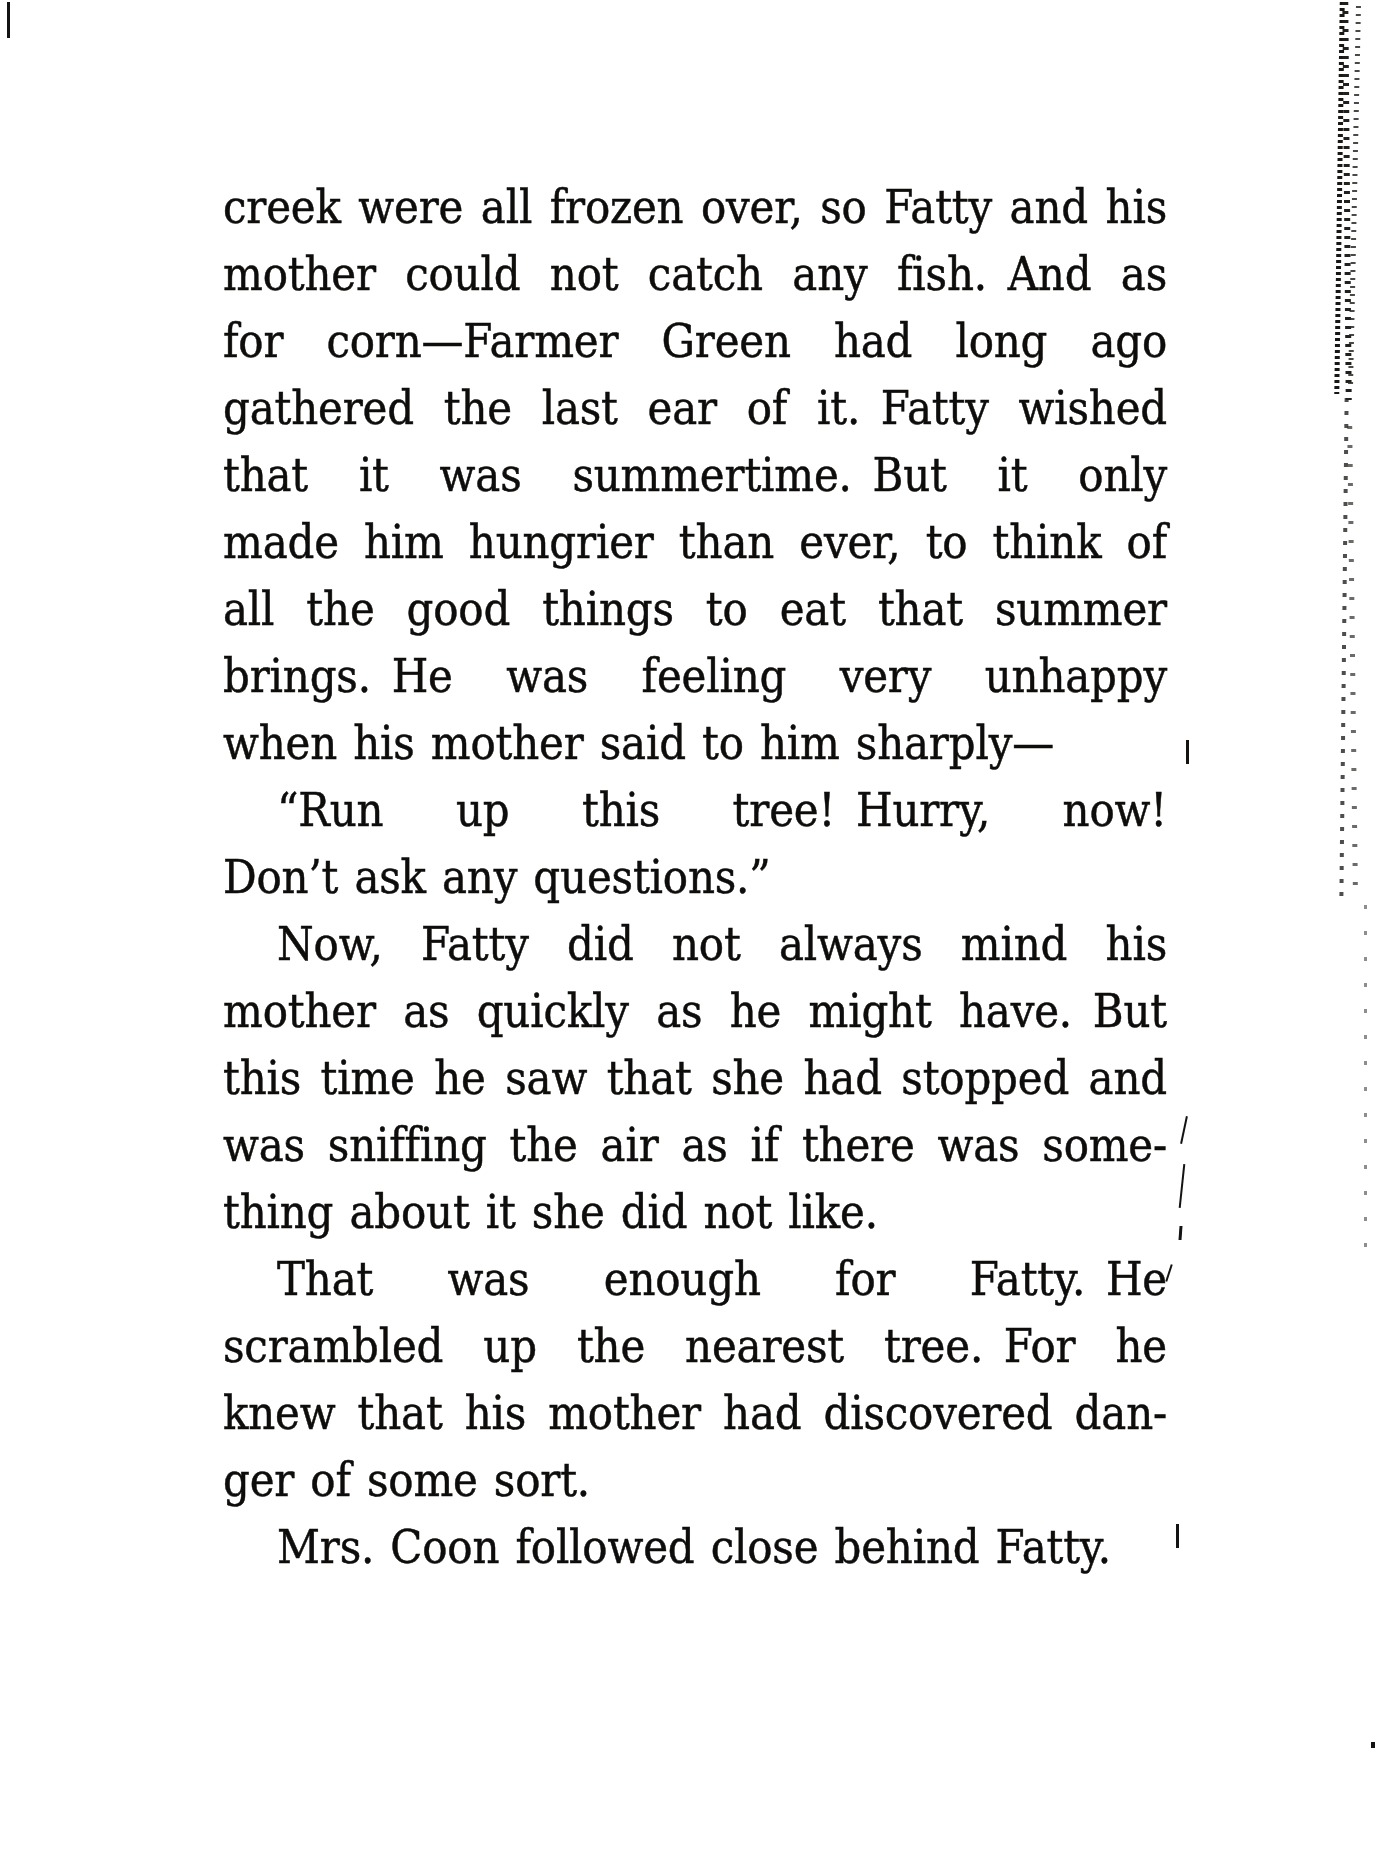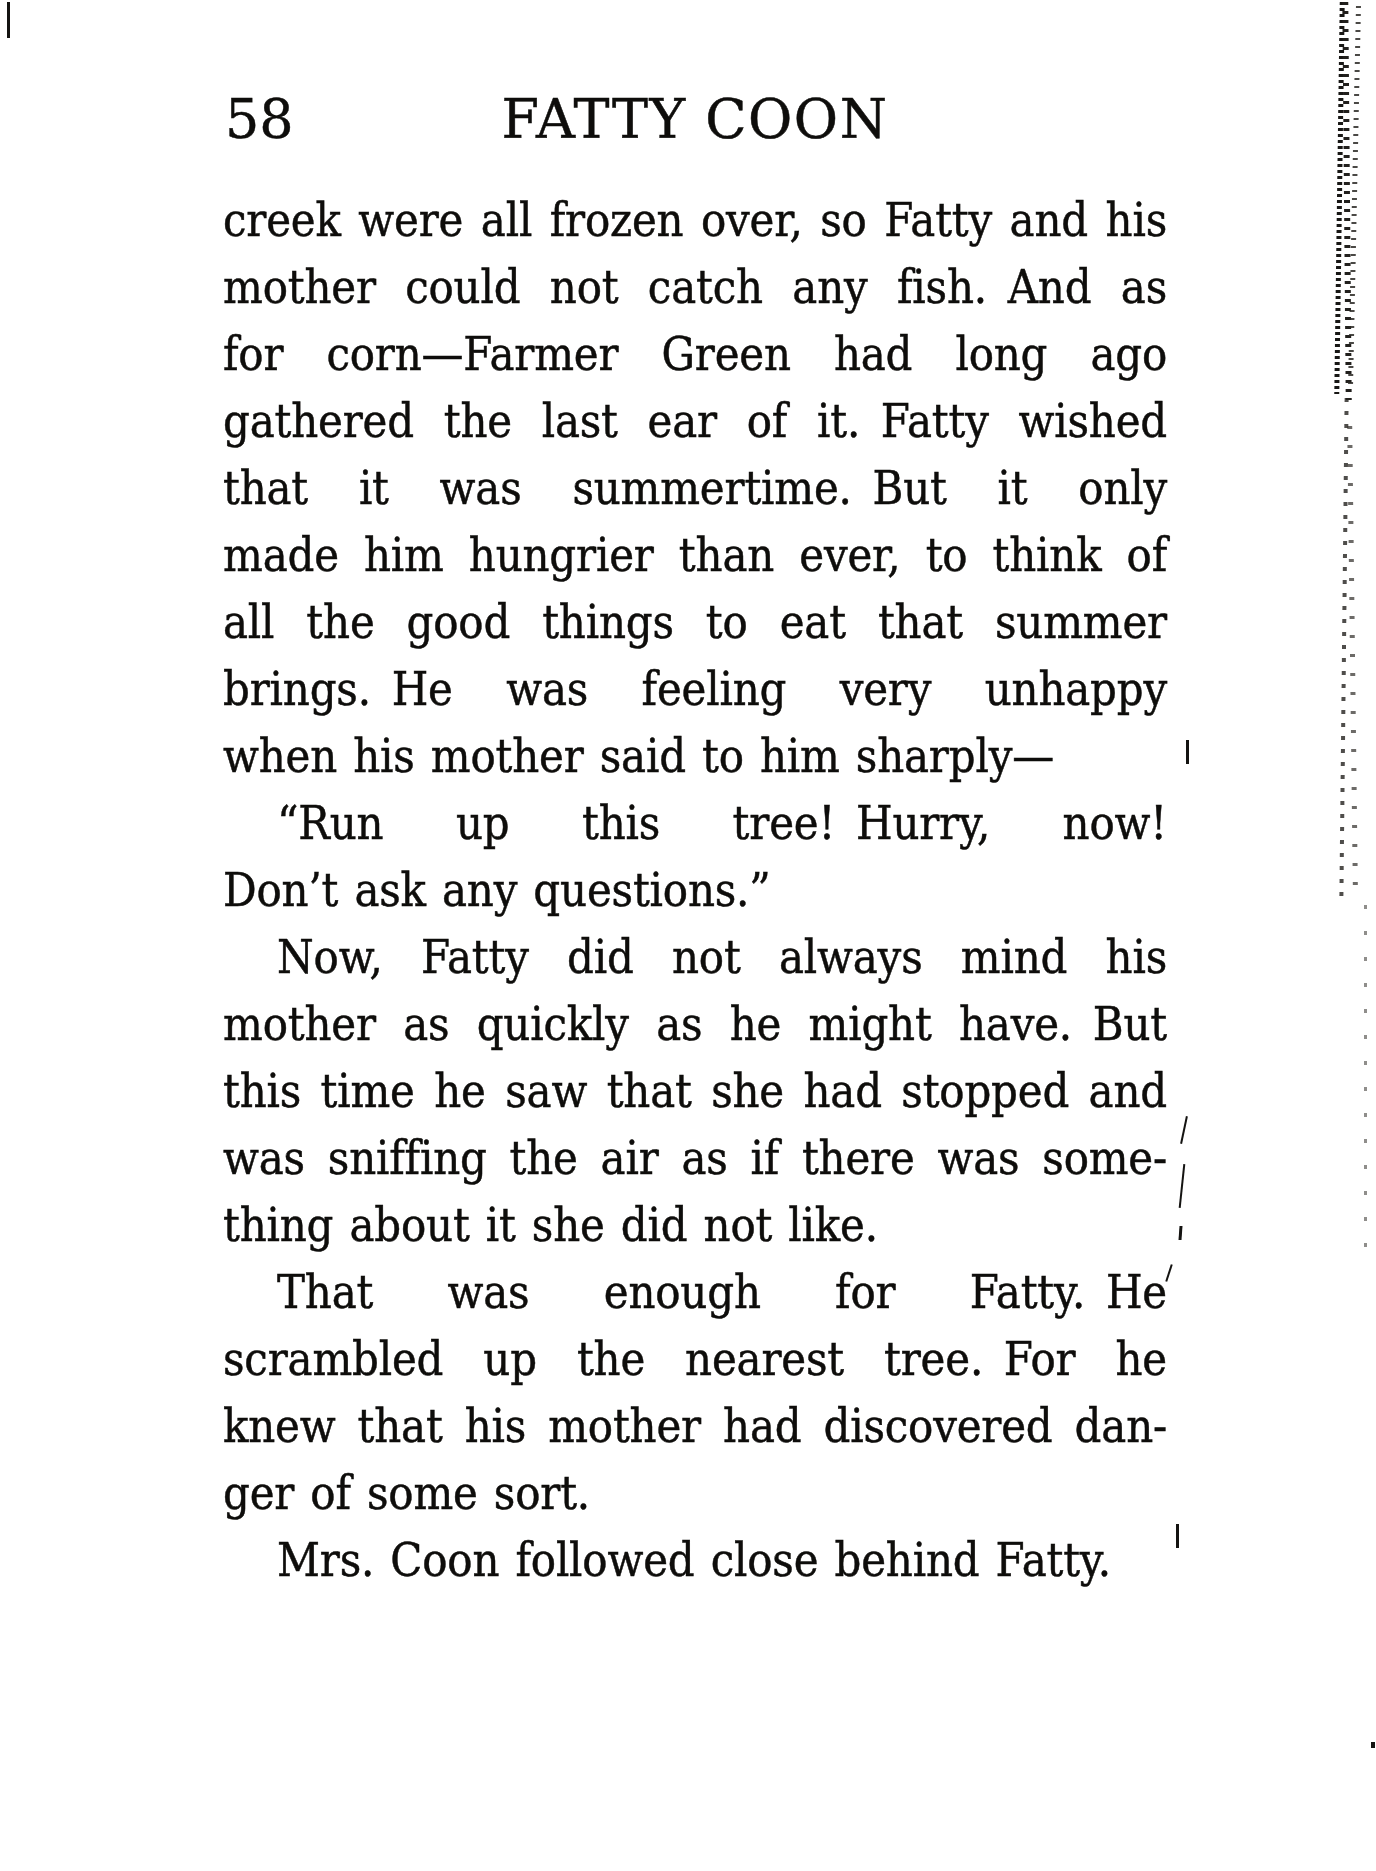--- a/index.html
+++ b/index.html
@@ -21,21 +21,21 @@
     -webkit-text-stroke:0.4px #0e0d0b;
   }
   .running-title{
     position:absolute;left:0;top:0;width:100%;
     text-align:center;letter-spacing:1.5px;
     -webkit-text-stroke:0.5px #0e0d0b;
     white-space:nowrap;
   }
   
   .body-text{
-    position:absolute;left:223px;top:182px;width:944px;
+    position:absolute;left:223px;top:169px;width:944px;
     font-size:42px;
     letter-spacing:-0.2px;
     word-spacing:3px;
     -webkit-text-stroke:0.45px #0e0d0b;
   }
   .line{
     height:67px;line-height:67px;
     white-space:nowrap;
     transform:scaleY(1.12);
     transform-origin:50% 0;
@@ -79,24 +79,20 @@
     background-image:repeating-linear-gradient(to bottom,#34312c 0 4px,transparent 4px 26px);
     opacity:.55;
   }
   .mark{position:absolute;background:#141311;}
 </style>
 </head>
 <body>
 
 <div class="page">
 
-  <div class="header-row">
-    <span class="page-number">58</span>
-    <span class="running-title">FATTY COON</span>
-  </div>
 
   <div class="body-text">
       <div class="line justify">creek were all frozen over, so Fatty and his</div>
       <div class="line justify">mother could not catch any fish. And as</div>
       <div class="line justify">for corn—Farmer Green had long ago</div>
       <div class="line justify">gathered the last ear of it. Fatty wished</div>
       <div class="line justify">that it was summertime. But it only</div>
       <div class="line justify">made him hungrier than ever, to think of</div>
       <div class="line justify">all the good things to eat that summer</div>
       <div class="line justify">brings. He was feeling very unhappy</div>

